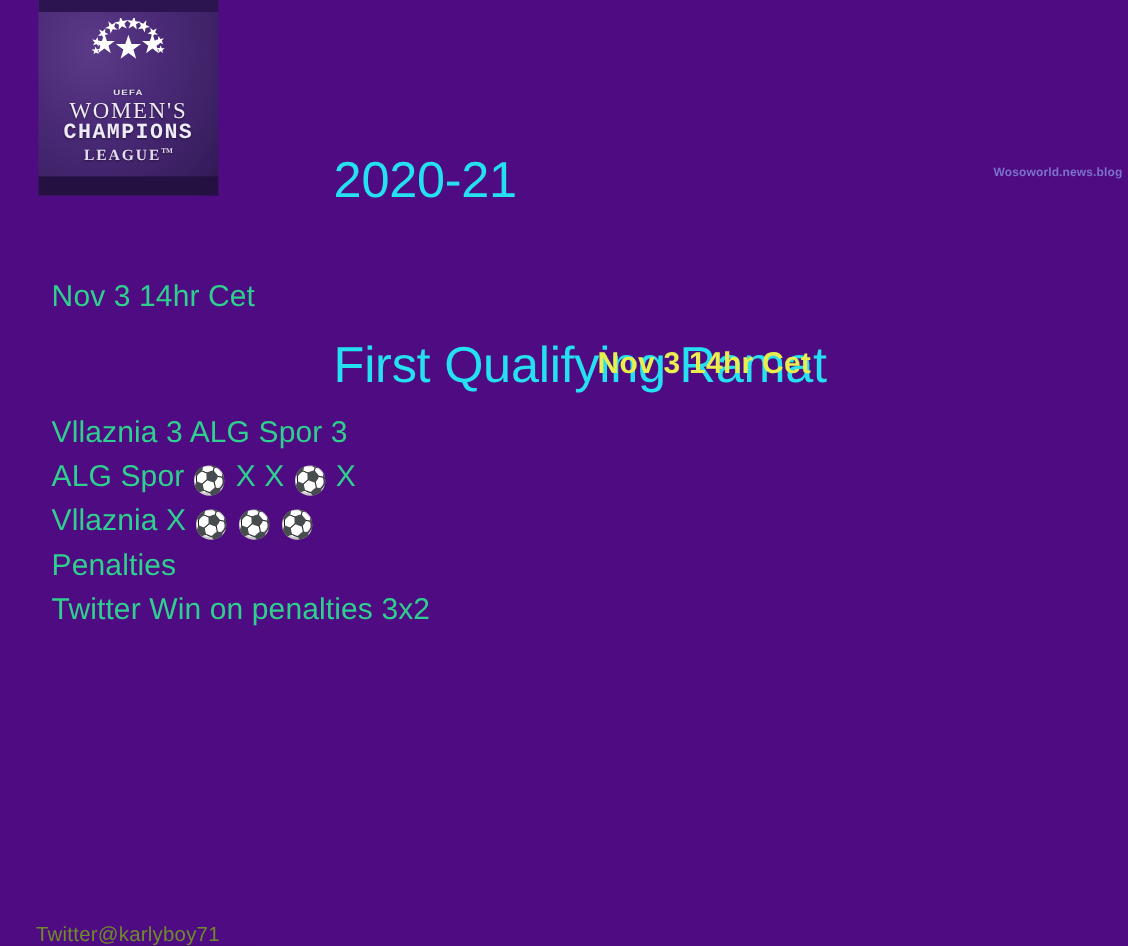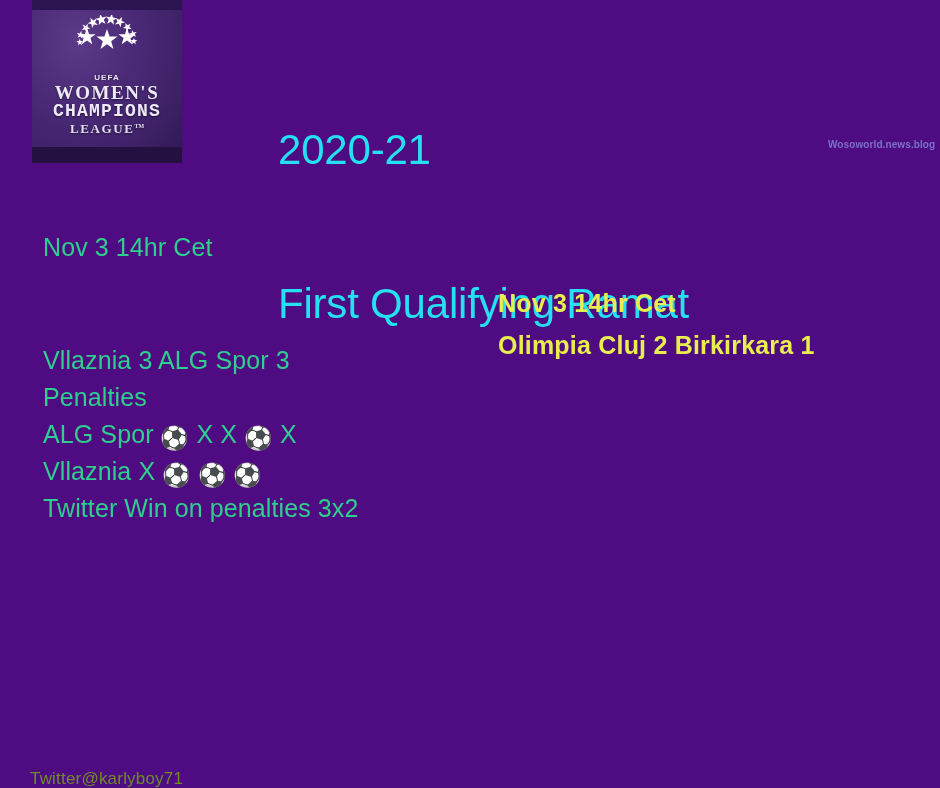--- a/index.html
+++ b/index.html
@@ -64,21 +64,21 @@
     letter-spacing: 1px;
     color: #e9e4f2;
     font-weight: bold;
     margin-top: 2px;
     text-shadow: 0 0 2px rgba(0,0,0,.6);
     transform: scaleY(.8);
   }
   .logo-line1 {
     font-family: "Liberation Serif", serif;
     font-size: 19px;
-    font-weight: bold;
+    font-weight: normal;
     letter-spacing: 1.5px;
     color: #efeaf7;
     line-height: 1;
     margin-top: 1px;
     text-shadow: 0 1px 2px rgba(0,0,0,.55);
   }
   .logo-line2 {
     font-family: Liberation Mono, monospace;
     font-size: 18px;
     font-weight: bold;
@@ -242,33 +242,32 @@
 
   <div class="col-left">
     <div class="blk">
       <div>Nov 3 14hr Cet</div>
     </div>
 
     <div class="gap-block"></div>
 
     <div class="blk">
       <div>Vllaznia 3 ALG Spor 3</div>
-      <div>Penalties</div>
       <div id="shootout-rows">
           <div><span>ALG Spor </span><span class="ball">⚽</span> <span>X</span> <span>X</span> <span class="ball">⚽</span> <span>X</span></div>
           <div><span>Vllaznia </span><span>X</span> <span class="ball">⚽</span> <span class="ball">⚽</span> <span class="ball">⚽</span></div>
         </div>
+      <div>Penalties</div>
       <div>Twitter  Win on penalties 3x2</div>
     </div>
   </div>
 
   <div class="col-right">
     <div class="blk">
       <div>Nov 3 14hr Cet</div>
-      <div>Olimpia Cluj 2 Birkirkara 1</div>
     </div>
 
     <div class="gap-block2"></div>
 
   </div>
 
   <div class="footer">Twitter@karlyboy71</div>
 
 </div>
 

